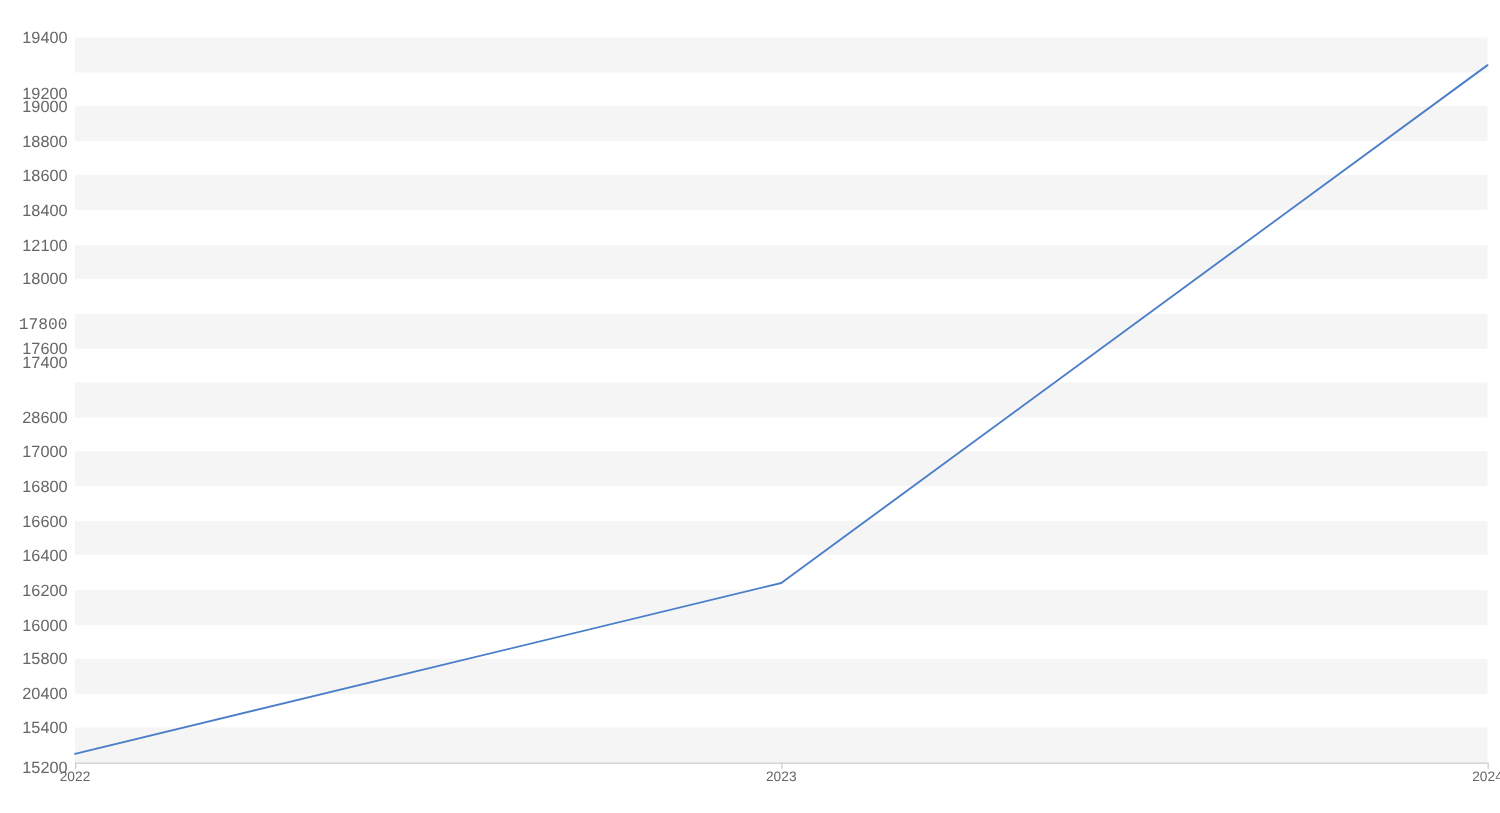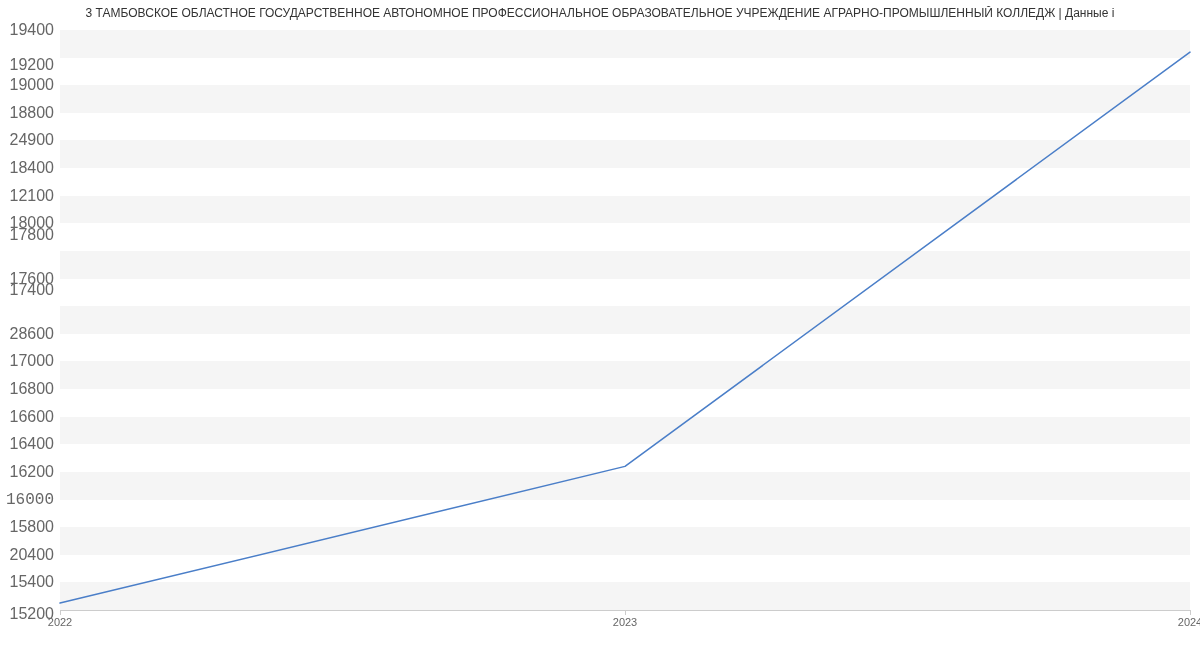--- a/index.html
+++ b/index.html
@@ -39,21 +39,21 @@
       width: 100%;
       background: #f5f5f5;
     }
     .axis-line {
       position: absolute;
       background: #cccccc;
     }
     .y-tick-label {
       position: absolute;
       right: 1146px;
-      font-size: 16px;
+      font-size: 13px;
       color: #666666;
       text-align: right;
       transform: translateY(-50%);
       white-space: nowrap;
     }
     .x-tick-label {
       position: absolute;
       top: 616px;
       font-size: 11px;
       color: #666666;
@@ -73,21 +73,20 @@
       top: 0;
       width: 100%;
       height: 100%;
       overflow: visible;
     }
   </style>
 </head>
 <body>
 
 <div class="chart-container">
-  <div class="chart-title">3 ТАМБОВСКОЕ ОБЛАСТНОЕ ГОСУДАРСТВЕННОЕ АВТОНОМНОЕ ПРОФЕССИОНАЛЬНОЕ ОБРАЗОВАТЕЛЬНОЕ УЧРЕЖДЕНИЕ АГРАРНО-ПРОМЫШЛЕННЫЙ КОЛЛЕДЖ | Данные i</div>
   <div class="plot-area">
       <div class="grid-band" style="top: 0px; height: 27.619px;"></div>
       <div class="grid-band" style="top: 55.2381px; height: 27.619px;"></div>
       <div class="grid-band" style="top: 110.476px; height: 27.619px;"></div>
       <div class="grid-band" style="top: 165.714px; height: 27.619px;"></div>
       <div class="grid-band" style="top: 220.952px; height: 27.619px;"></div>
       <div class="grid-band" style="top: 276.19px; height: 27.619px;"></div>
       <div class="grid-band" style="top: 331.429px; height: 27.619px;"></div>
       <div class="grid-band" style="top: 386.667px; height: 27.619px;"></div>
       <div class="grid-band" style="top: 441.905px; height: 27.619px;"></div>
@@ -95,37 +94,37 @@
       <div class="grid-band" style="top: 552.381px; height: 27.619px;"></div>
     <svg class="data-line">
       <polyline id="series-line" fill="none" stroke-width="1.5" stroke-linejoin="round" stroke-linecap="round" points="0,573.0952380952381 565,436.3809523809524 1130,22.095238095238074" stroke="#4a7ec8"></polyline>
     </svg>
   </div>
   <div class="axis-line" id="x-axis-line" style="left: 60px; top: 610px; width: 1130px; height: 1px;"></div>
 <div class="y-tick-label" style="top: 614px;">15200</div>
     <div class="y-tick-label" style="top: 582.381px;">15400</div>
     <div class="y-tick-label" style="top: 554.762px;">20400</div>
     <div class="y-tick-label" style="top: 527.143px;">15800</div>
-    <div class="y-tick-label" style="top: 499.524px; font-family: Liberation Mono, monospace;">16000</div>
+    <div class="y-tick-label" style="top: 499.524px;">16000</div>
     <div class="y-tick-label" style="top: 471.905px;">16200</div>
     <div class="y-tick-label" style="top: 444.286px;">16400</div>
     <div class="y-tick-label" style="top: 416.667px;">16600</div>
     <div class="y-tick-label" style="top: 389.048px; text-align: right;">16800</div>
     <div class="y-tick-label" style="top: 361.429px;">17000</div>
     <div class="y-tick-label" style="top: 333.81px;">28600</div>
     <div class="y-tick-label" style="top: 290px;">17400</div>
     <div class="y-tick-label" style="top: 278.571px;">17600</div>
-    <div class="y-tick-label" style="top: 235px;">17800</div>
+    <div class="y-tick-label" style="top: 260px; font-family: Liberation Mono, monospace;">17800</div>
     <div class="y-tick-label" style="top: 223.333px;">18000</div>
     <div class="y-tick-label" style="top: 195.714px;">12100</div>
     <div class="y-tick-label" style="top: 168.095px;">18400</div>
-    <div class="y-tick-label" style="top: 140.476px;">24900</div>
+    <div class="y-tick-label" style="top: 140.476px;">18600</div>
     <div class="y-tick-label" style="top: 112.857px;">18800</div>
     <div class="y-tick-label" style="top: 85.2381px;">19000</div>
-    <div class="y-tick-label" style="top: 65px;">19200</div>
+    <div class="y-tick-label" style="top: 75px;">19200</div>
     <div class="y-tick-label" style="top: 30px;">19400</div>
     <div class="x-tick-label" style="left: 60px;">2022</div>
     <div class="x-tick-mark" style="left: 60px;"></div>
     <div class="x-tick-label" style="left: 625px;">2023</div>
     <div class="x-tick-mark" style="left: 625px;"></div>
     <div class="x-tick-label" style="left: 1190px;">2024</div>
     <div class="x-tick-mark" style="left: 1190px;"></div>
   </div>
 
 </body></html>

